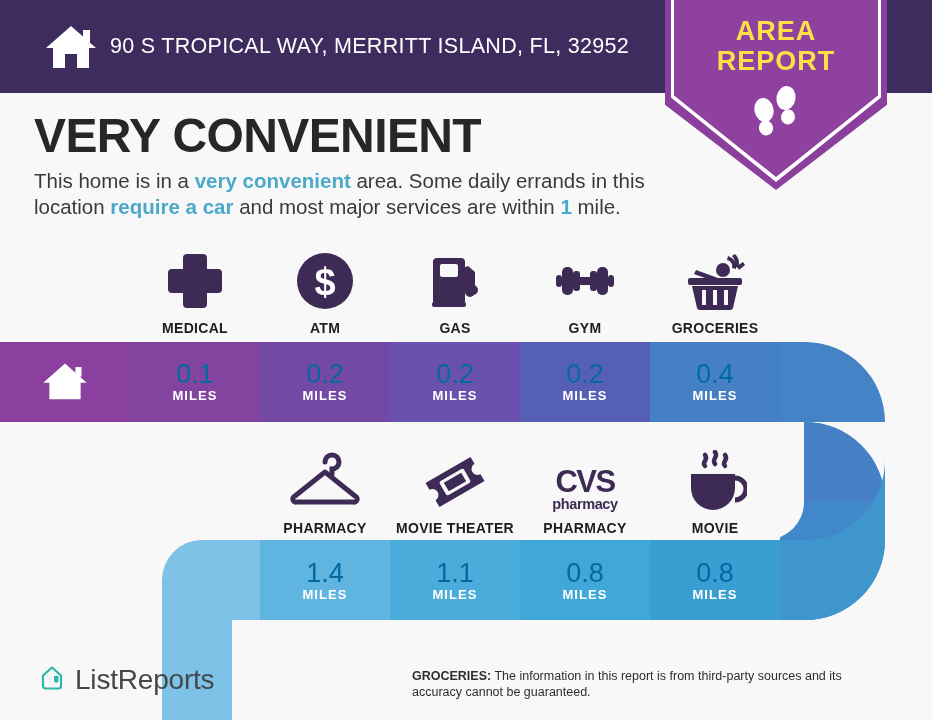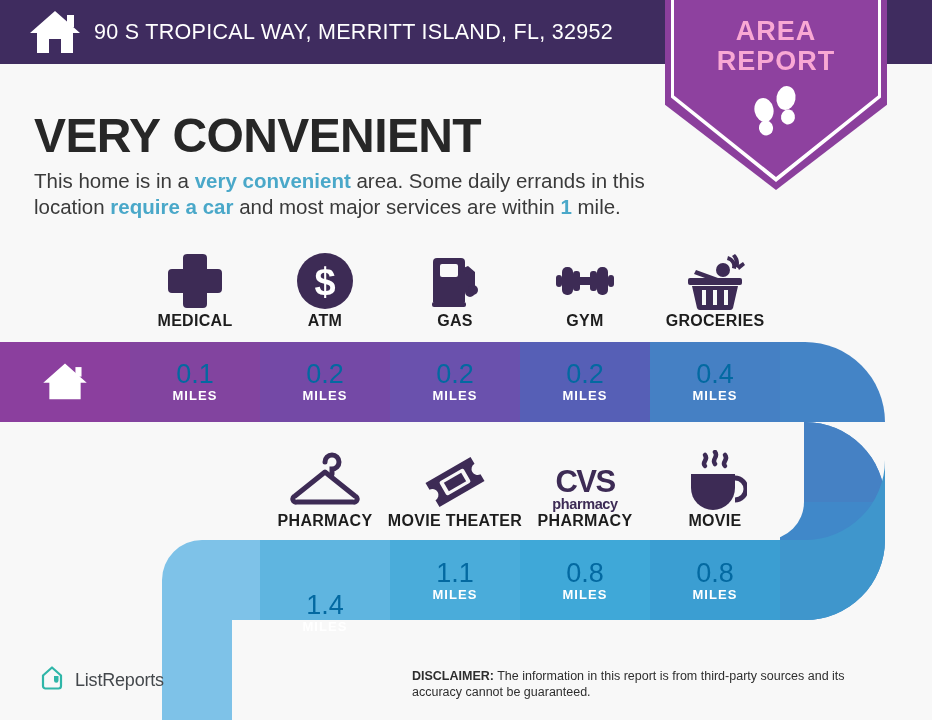--- a/index.html
+++ b/index.html
@@ -7,23 +7,23 @@
   body {
     font-family: "Liberation Sans", sans-serif;
     background: #f7f7f7;
     position: relative;
     overflow: hidden;
   }
   #stage { position: absolute; inset: 0; width: 932px; height: 720px; background: #f8f8f8; }
 
   
   .header {
-    position: absolute; left: 0; top: 0; width: 932px; height: 64px;
+    position: absolute; left: 0; top: 0; width: 932px; height: 93px;
     background: #3f2c5f;
-    display: flex; align-items: center;
+    display: flex; align-items: center; padding-left: 16px;
   }
   .header-home { margin-left: 28px; width: 54px; height: 48px; display:flex; align-items:center; justify-content:center; }
   .header-addr {
     margin-left: 12px;
     color: #ffffff;
     font-size: 21.5px;
     letter-spacing: 0.3px;
     white-space: nowrap;
   }
 
@@ -43,21 +43,21 @@
     border: 0;
   }
   .badge-border {
     position: absolute; left: 6px; top: -2px; right: 6px; bottom: 8px;
     -webkit-clip-path: polygon(0 0, 100% 0, 100% 55%, 50% 100%, 0 55%, 0 0, 3px 3px, 3px 54%, 50% calc(100% - 5px), calc(100% - 3px) 54%, calc(100% - 3px) 3px, 3px 3px);
     clip-path: polygon(0 0, 100% 0, 100% 55%, 50% 100%, 0 55%, 0 0, 3px 3px, 3px 54%, 50% calc(100% - 5px), calc(100% - 3px) 54%, calc(100% - 3px) 3px, 3px 3px);
     background: #ffffff;
   }
   .badge-text {
     position: absolute; left: 0; right: 0; top: 20px;
-    text-align: center; color: #f9a8d4;
+    text-align: center; color: #fde047;
     font-size: 27px; font-weight: bold; line-height: 30px; letter-spacing: 1px;
   }
   .badge-feet { position: absolute; left: 0; right: 0; top: 88px; text-align: center; }
 
   
   .headline {
     position: absolute; left: 34px; top: 108px;
     font-size: 48px; font-weight: bold; color: #272727; letter-spacing: -0.6px;
   }
   .subline {
@@ -72,27 +72,27 @@
   .seg { position: absolute; display: flex; flex-direction: column;
          align-items: center; justify-content: center; }
   .seg .num { color: #0369a1; font-size: 27px; line-height: 29px; font-weight: 400; }
   .seg .unit { color: #ffffff; font-size: 13px; letter-spacing: 1.1px; font-weight: 700; margin-top: -1px;}
 
   
   .iconrow { position: absolute; display: flex; }
   .iconcell { display: flex; flex-direction: column; align-items: center; width: 130px; }
   .iconcell .glyph { height: 62px; display: flex; align-items: flex-end; justify-content: center; }
   .iconcell .cap {
-    font-size: 16px; font-weight: bold; color: #1d1d1d;
+    margin-top: 8px; font-size: 14px; font-weight: bold; color: #1d1d1d;
     letter-spacing: 0.3px; white-space: nowrap;
   }
 
   
   .brand { position: absolute; left: 38px; top: 664px; display: flex; align-items: center; z-index: 6;}
-  .brand-name { margin-left: 9px; font-size: 18px; color: #44484c; letter-spacing: -0.2px; }
+  .brand-name { margin-left: 9px; font-size: 28px; color: #44484c; letter-spacing: -0.2px; }
   .disclaimer {
     position: absolute; left: 412px; top: 668px; width: 470px;
     font-size: 12.5px; color: #2e2e2e; line-height: 16px; z-index: 6;
   }
   .disclaimer b { font-weight: bold; }
 
   .watermark {
     position: absolute; left: 862px; top: 349px; width: 66px;
     font-size: 7px; color: #e2e2e6; letter-spacing: 0.2px; line-height: 8px;
     z-index: 4; user-select: none;
@@ -232,21 +232,21 @@
       <span class="num">0.2</span>
       <span class="unit">MILES</span>
     </div>
     <div class="seg" style="left:650px;top:340px;width:130px;height:82px;">
       <span class="num">0.4</span>
       <span class="unit">MILES</span>
     </div>
   </div>
 
   <div>
-    <div class="seg" style="left:260px;top:540px;width:130px;height:80px;margin-top:32px;">
+    <div class="seg" style="left:260px;top:540px;width:130px;height:80px;">
       <span class="num">1.4</span>
       <span class="unit">MILES</span>
     </div>
     <div class="seg" style="left:390px;top:540px;width:130px;height:80px;">
       <span class="num">1.1</span>
       <span class="unit">MILES</span>
     </div>
     <div class="seg" style="left:520px;top:540px;width:130px;height:80px;">
       <span class="num">0.8</span>
       <span class="unit">MILES</span>
@@ -388,18 +388,18 @@
     <span>
       <svg width="28" height="28" viewBox="0 0 28 28">
         <path d="M5,11.5 L14,3.5 L23,11.5 V22 a2.5,2.5 0 0 1 -2.5,2.5 H7.5 A2.5,2.5 0 0 1 5,22 Z" fill="none" stroke="#2fb6a8" stroke-width="2.2" stroke-linejoin="round"></path>
         <path d="M16,12 h4.5 v4.5 a2.2,2.2 0 1 1 -4.5,0 z" fill="#2fb6a8"></path>
       </svg>
     </span>
     <span class="brand-name">ListReports</span>
   </div>
 
   <div class="disclaimer">
-    <b>DISCLAIMER:</b><span> The information in this report is from third-party sources and its accuracy cannot be guaranteed.</span>
+    <b>GROCERIES:</b><span> The information in this report is from third-party sources and its accuracy cannot be guaranteed.</span>
   </div>
 
   <div class="watermark"></div>
 
 </div>
 
 </body></html>

